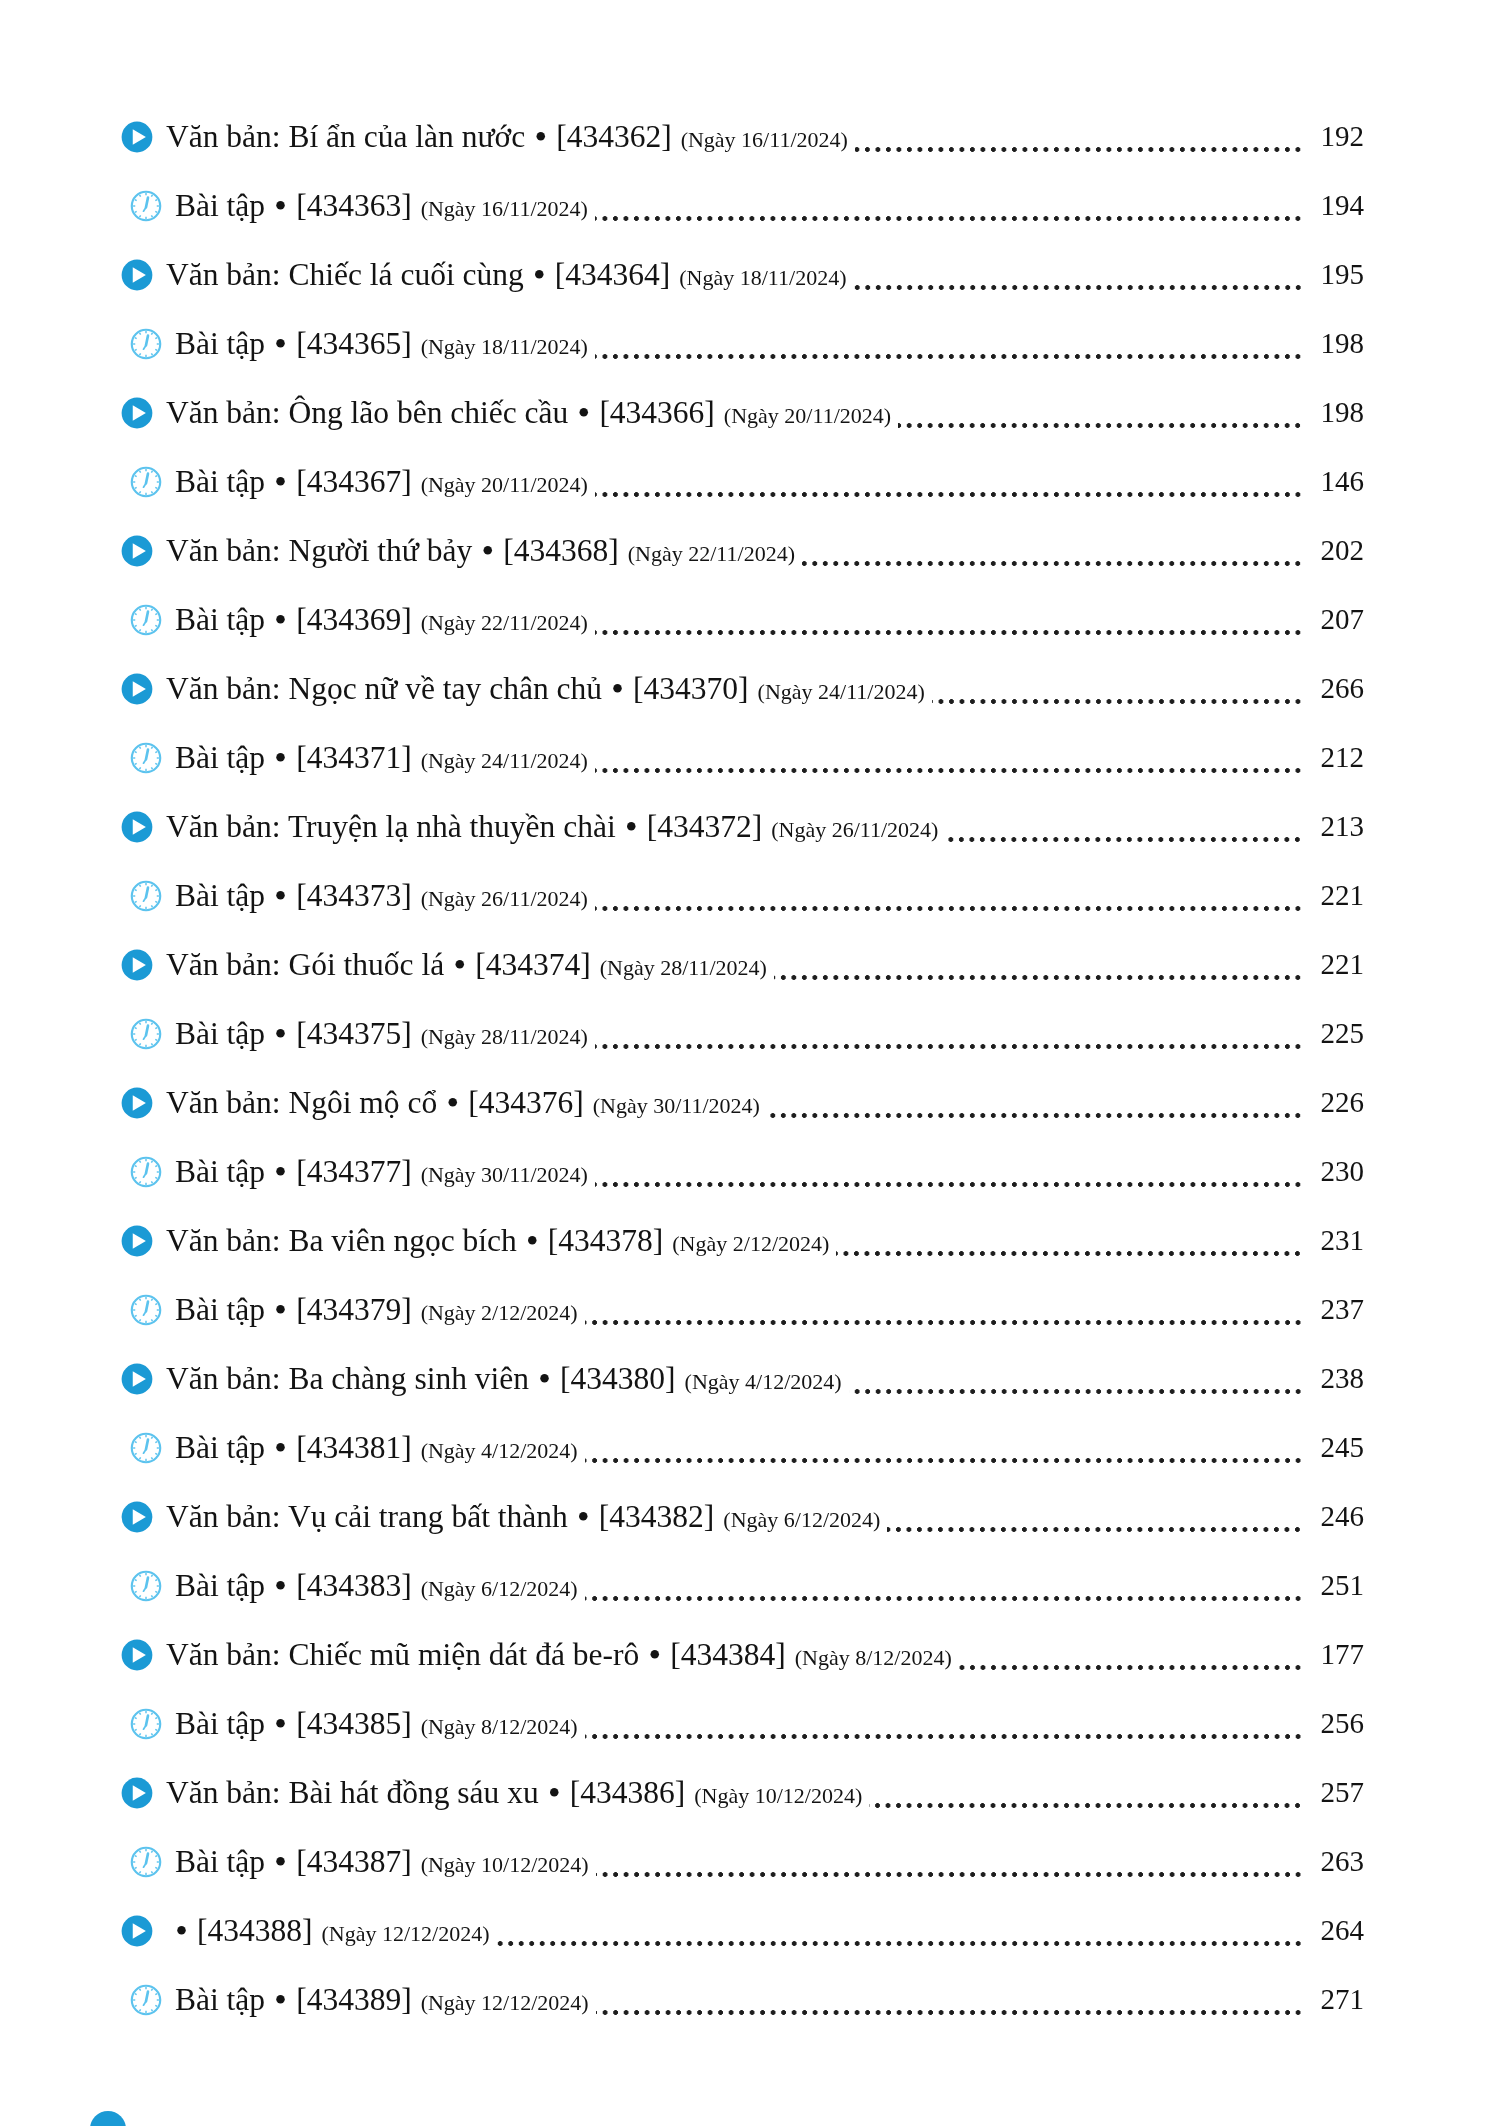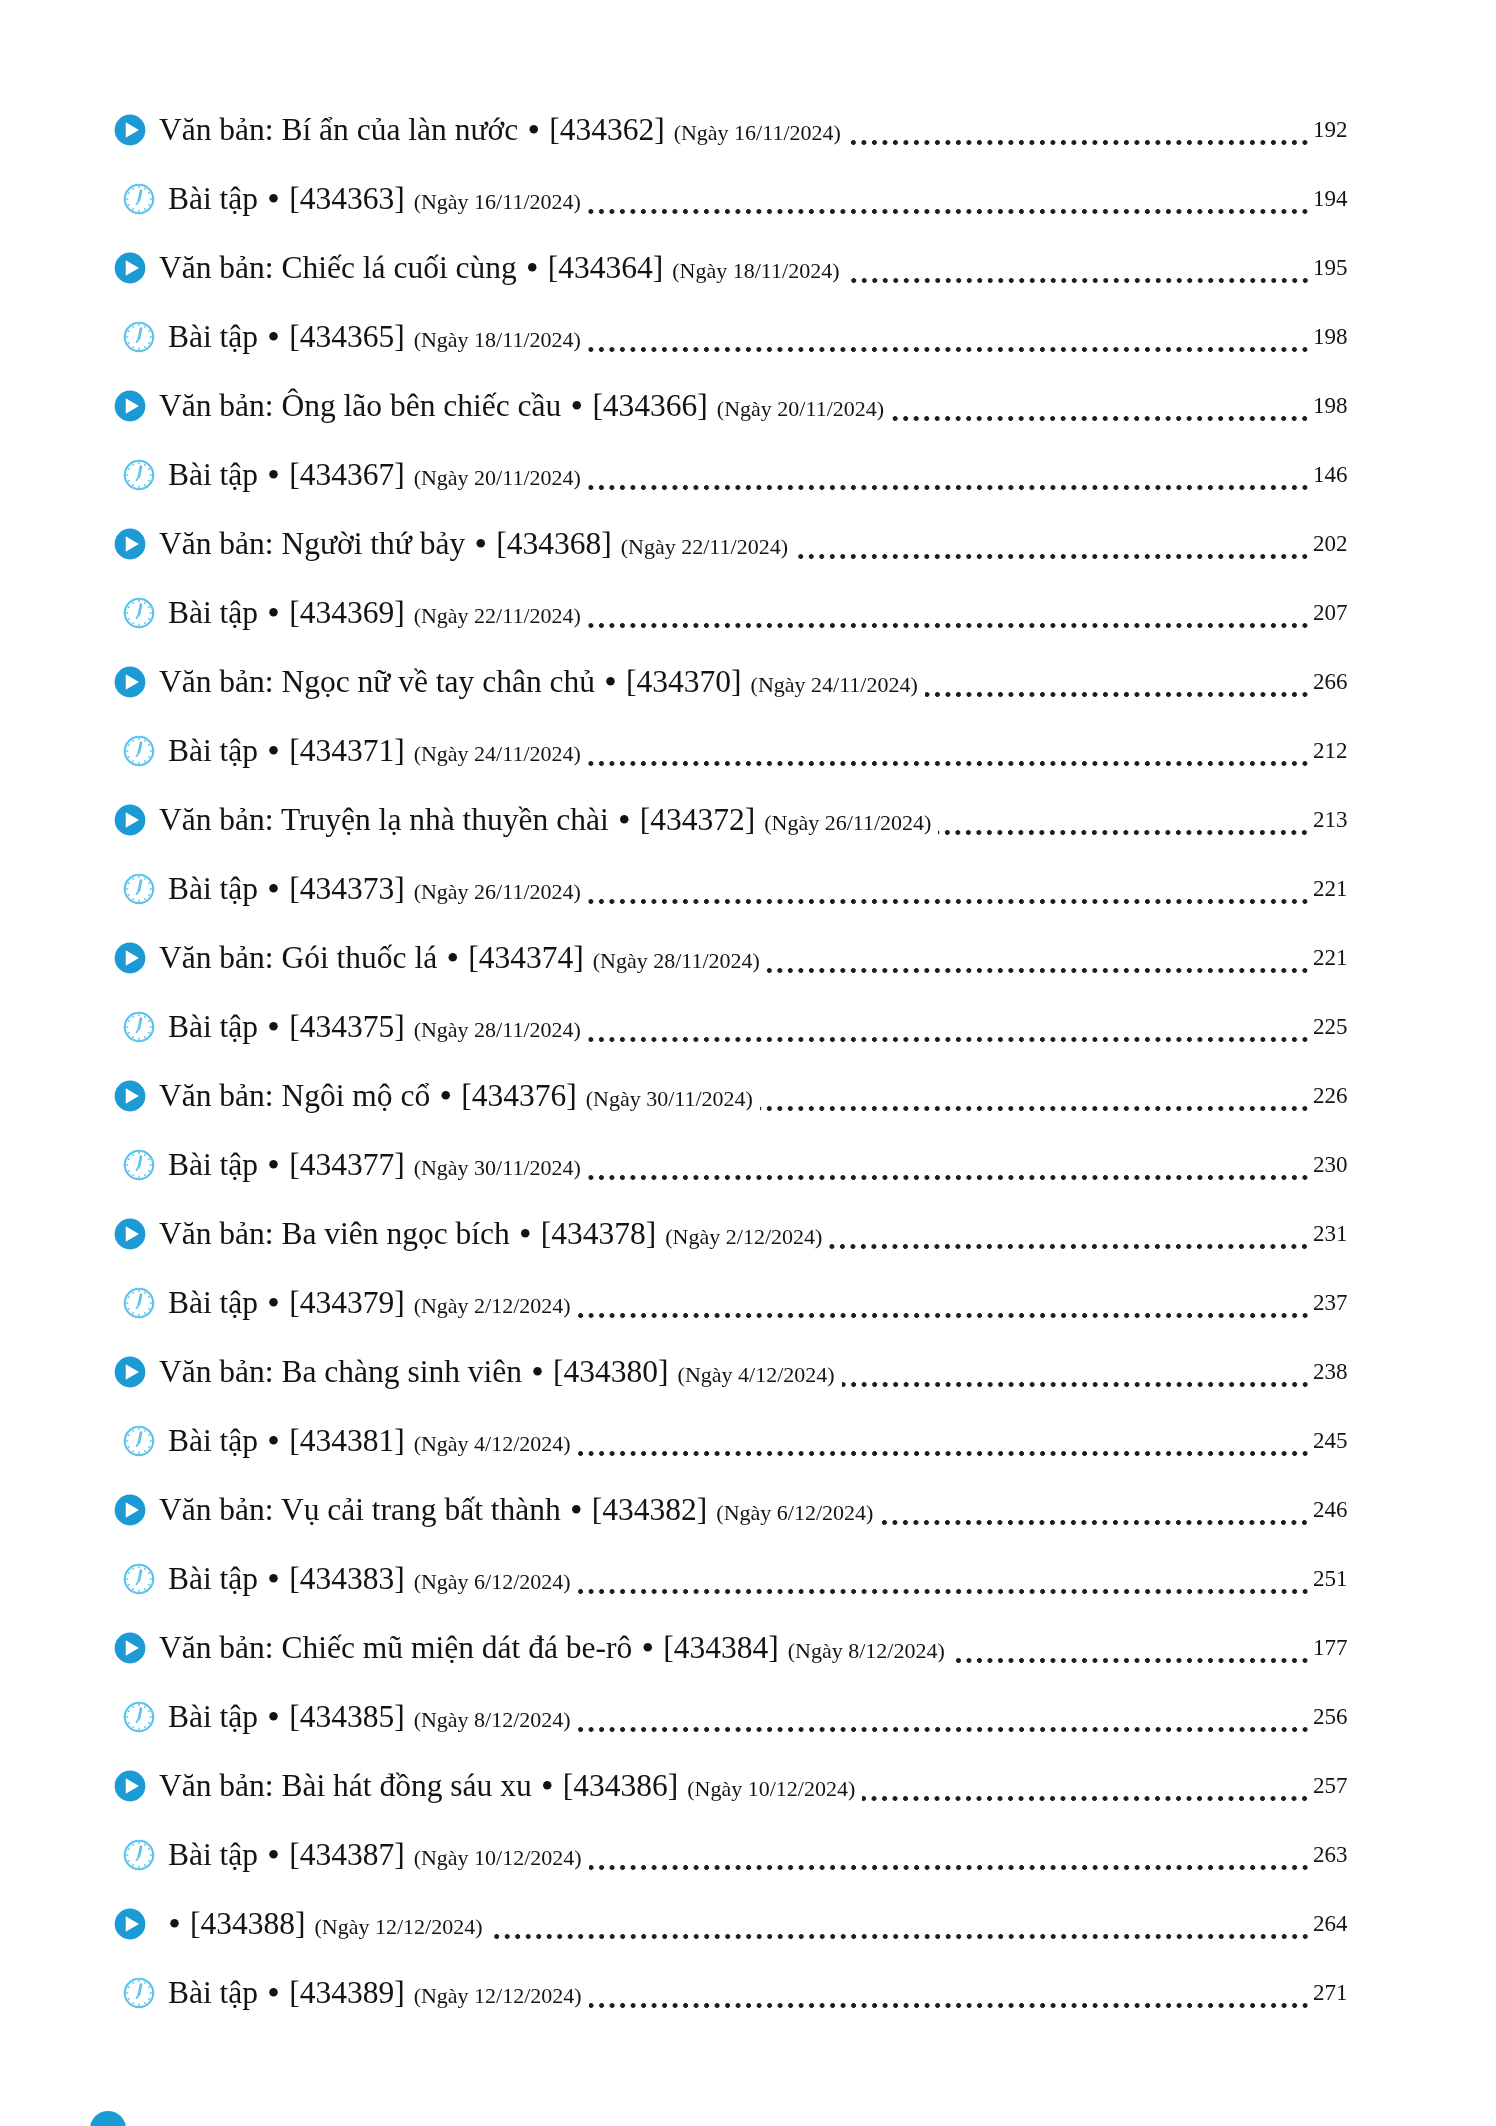--- a/index.html
+++ b/index.html
@@ -6,21 +6,21 @@
   body{
     width:1496px;height:2126px;
     background:#ffffff;
     font-family:"Liberation Serif","DejaVu Serif",serif;
     color:#131313;
     position:relative;
     overflow:hidden;
   }
   .toc{
     list-style:none;
-    margin:4px;
+    margin:11px;
     padding:91px 121px 0 110px;
   }
   .row{
     display:flex;
     align-items:center;
     height:69px;
   }
   .row.exercise{padding-left:9px}
   .icon{
     width:32px;height:32px;
@@ -39,23 +39,23 @@
     min-width:14px;
     align-self:flex-end;
     height:9px;
     margin:0 3px 17px 7px;
     background-image:radial-gradient(circle,#1d1d1d 2.1px,transparent 2.7px);
     background-size:10.5px 9px;
     background-repeat:repeat-x;
     background-position:right bottom;
   }
   .pagenum{
-    font-size:23px;
+    font-size:29px;
     min-width:58px;
-    text-align:left;
+    text-align:right;
     flex:0 0 auto;
   }
   .corner-mark{
     position:absolute;
     left:90px;
     bottom:-21px;
     width:36px;height:36px;
     border-radius:50%;
   }
 </style>

